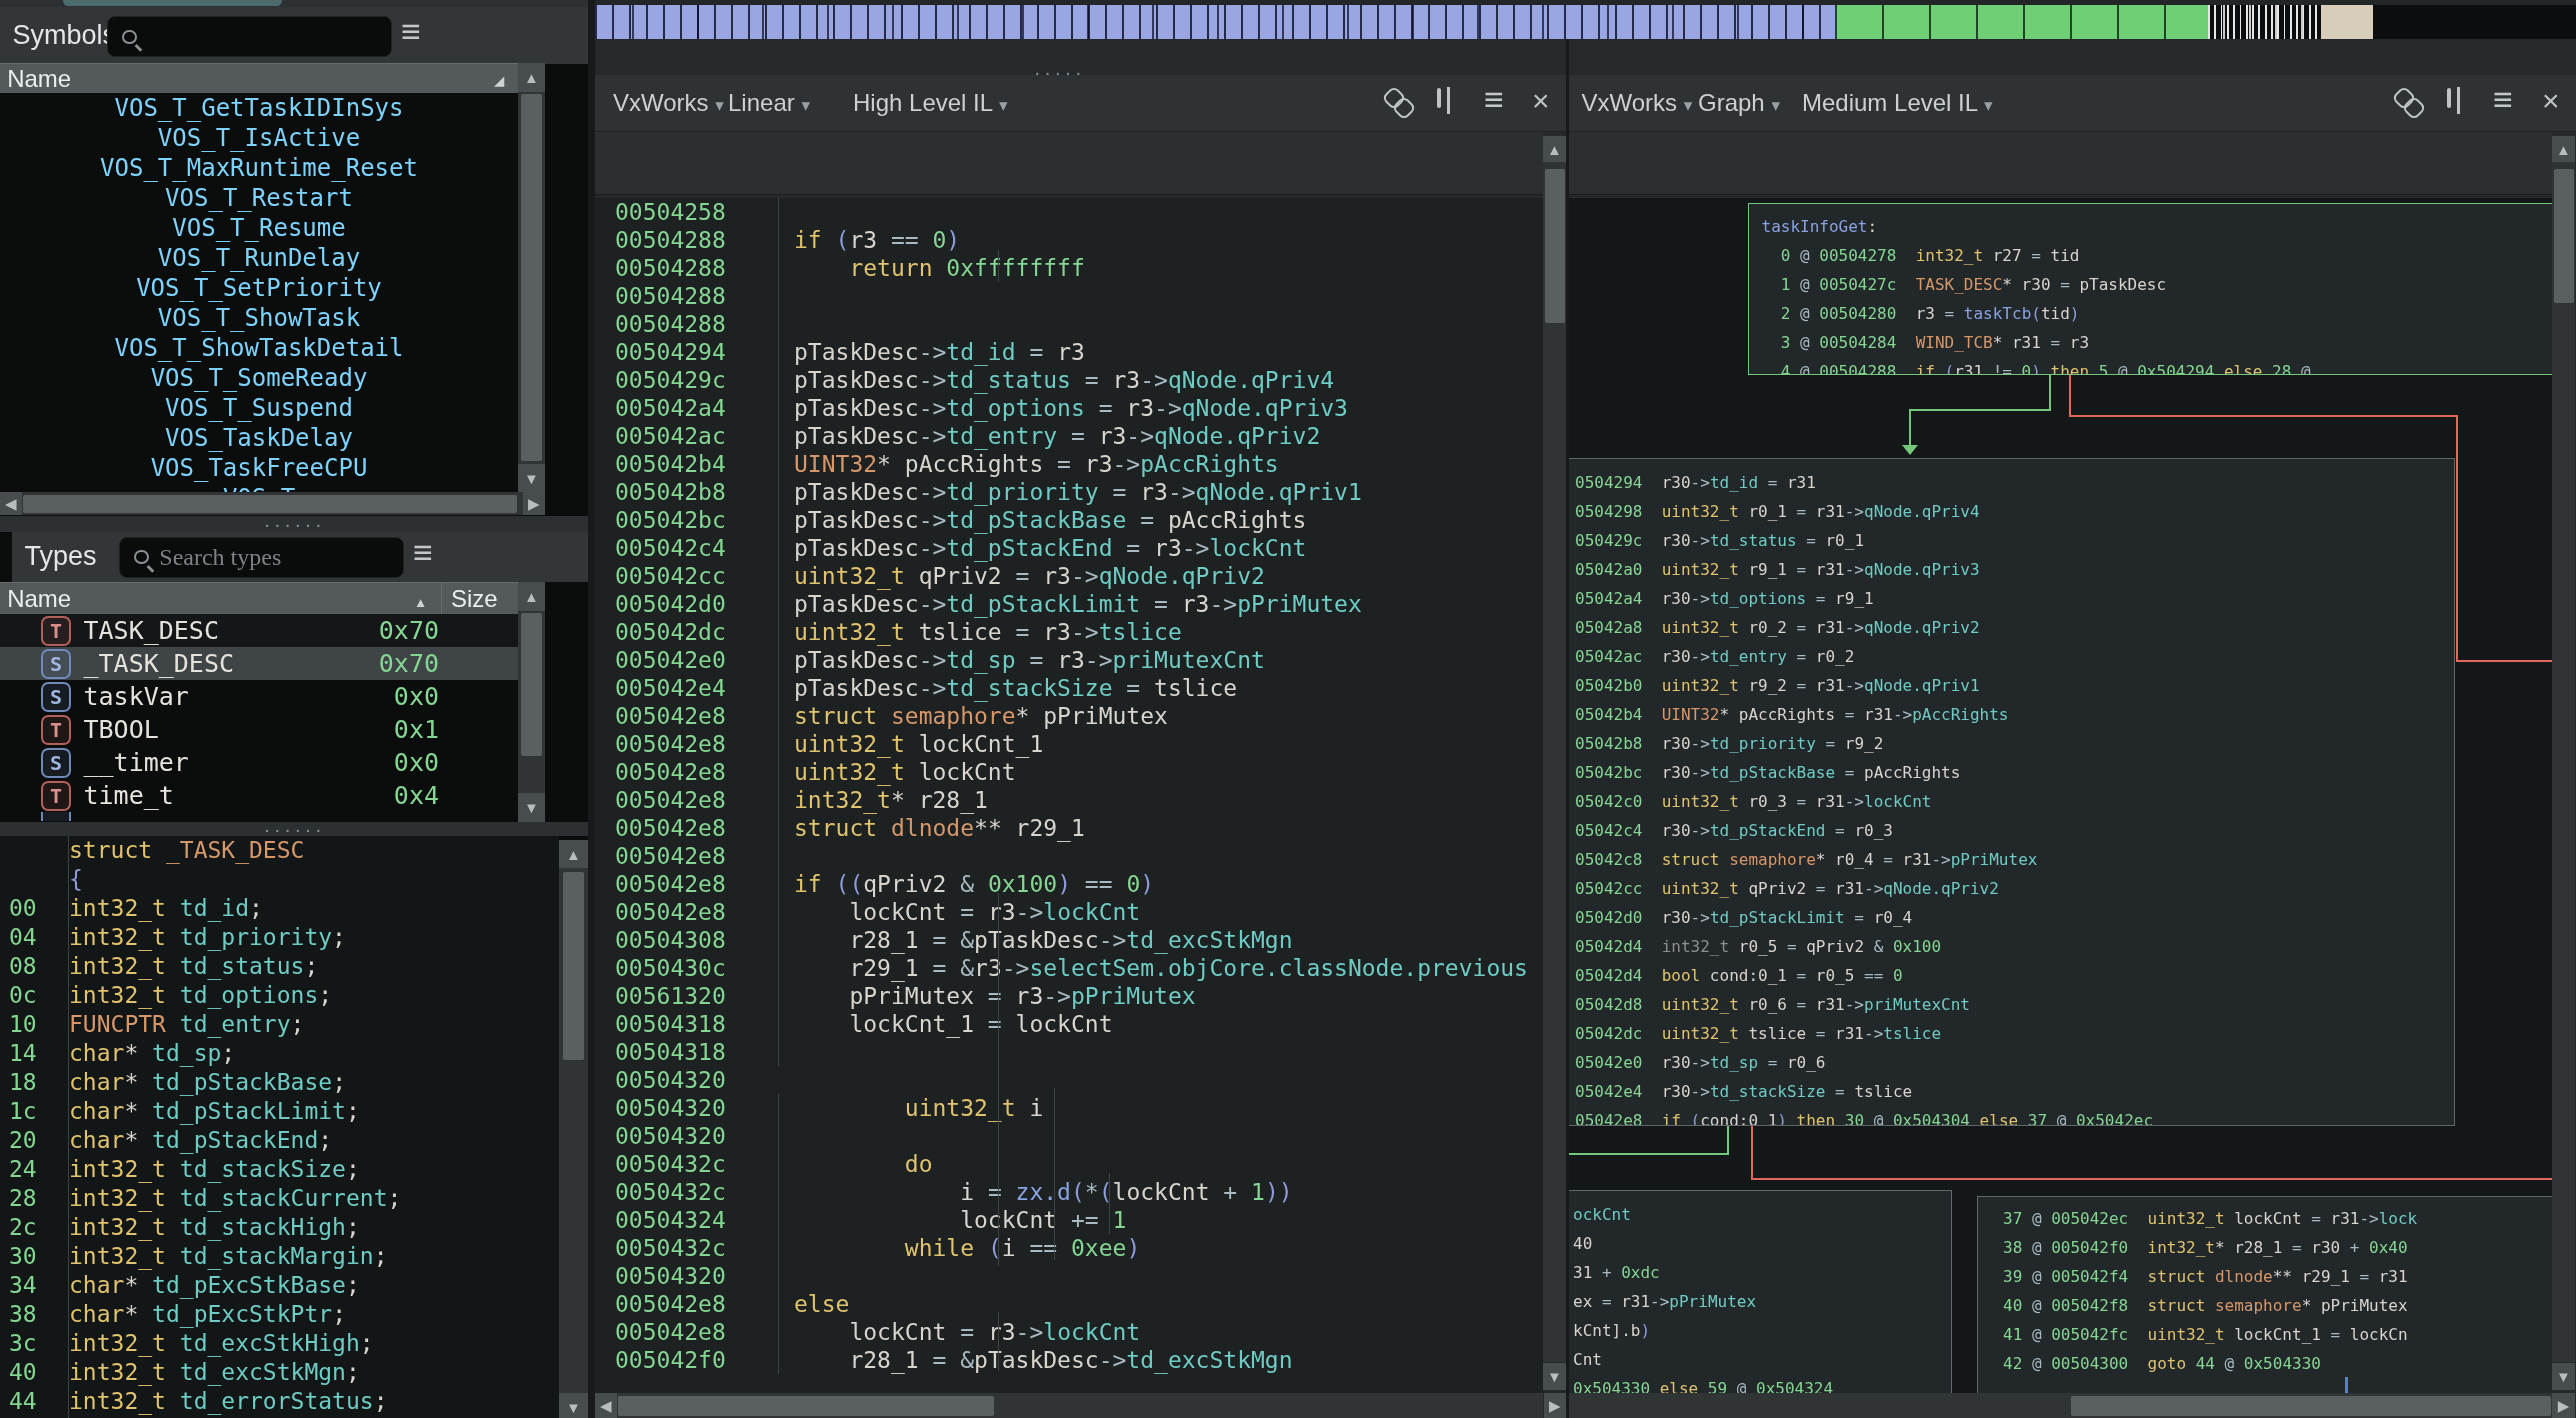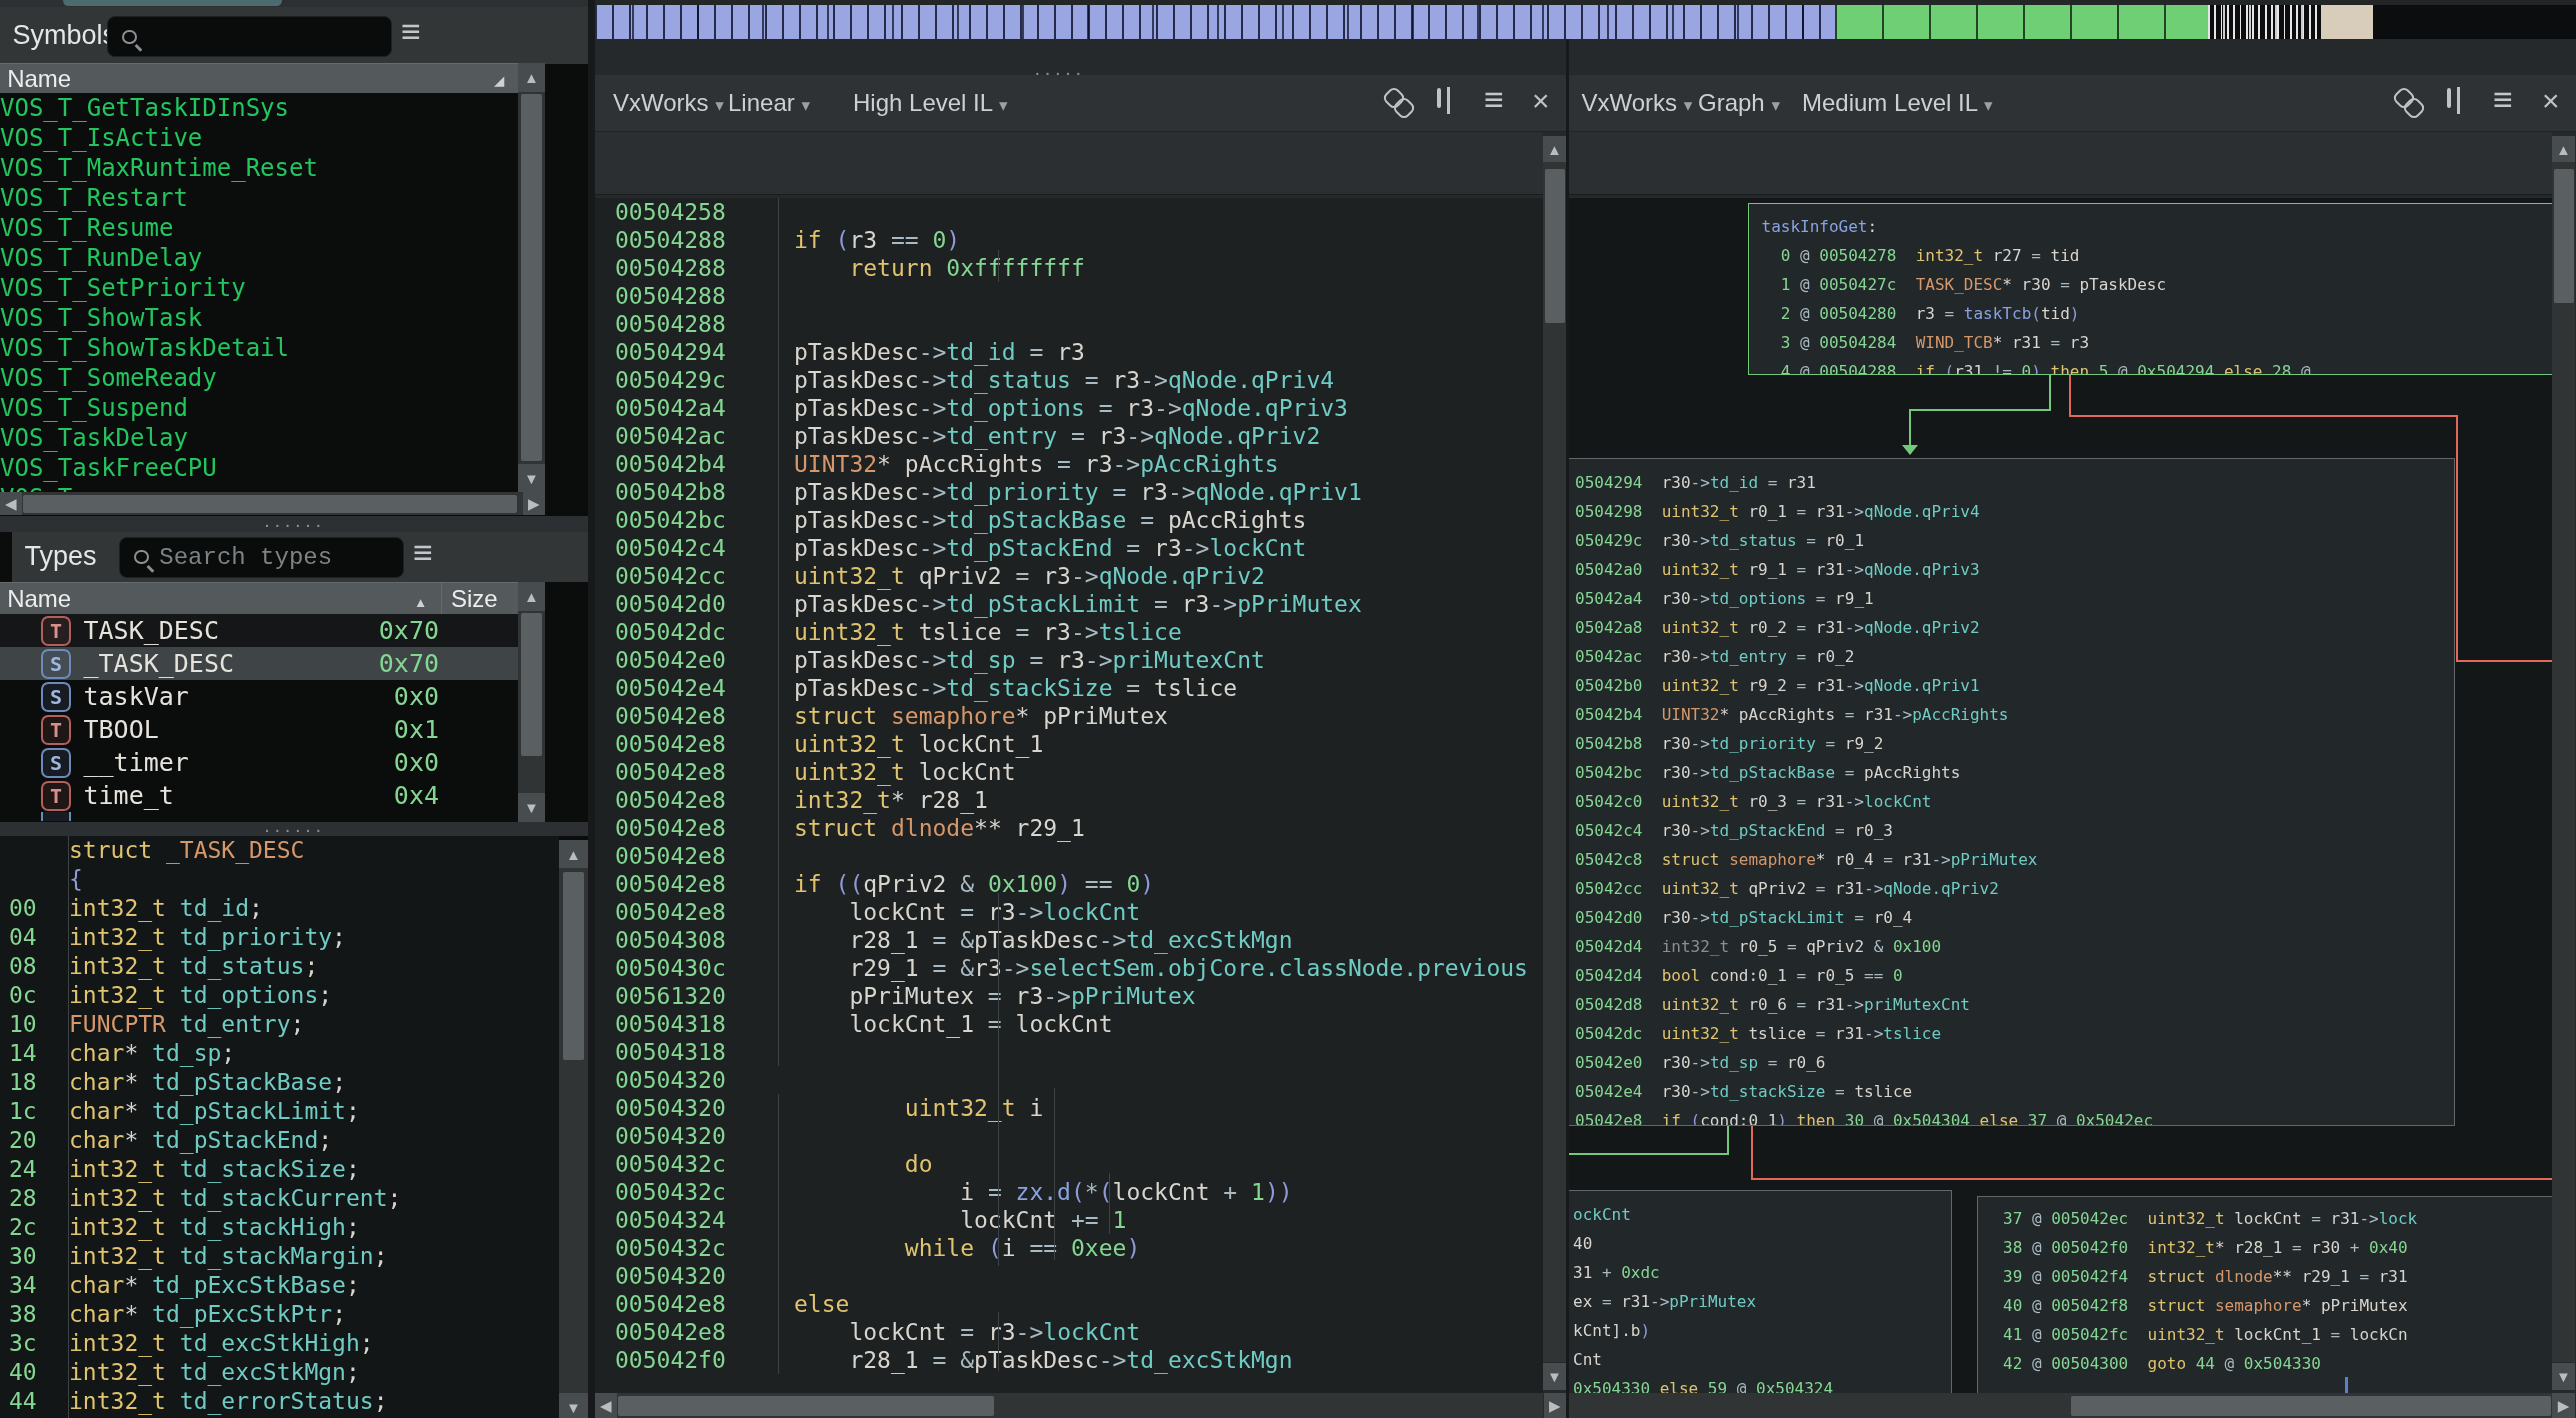--- a/index.html
+++ b/index.html
@@ -21,21 +21,21 @@
   .o { color:#a9bac3; } 
   .p { color:#8f9bd9; } 
   .f { color:#8aa3e0; } 
   .g { color:#8e8e8e; } 
 
   
   .panel-head { background:#323637; }
   .search-box { background:#0a0b0b; border:0.9px solid #1e2223; border-radius:8px;
                 display:flex; align-items:center; }
   .search-box input { background:transparent; border:none; outline:none; color:#ec4899;
-                      font-size:24px; width:100%; font-family:Liberation Mono, monospace; }
+                      font-size:24px; width:100%; font-family:Liberation Serif, serif; }
   .search-box input::placeholder { color:#7c8386; }
   .mag { width:14.3px; height:14.3px; border:2.7px solid #8a9194; border-radius:50%;
          position:relative; margin:0 10.7px 0 14.3px; flex:none; }
   .mag::after { content:""; position:absolute; width:2.7px; height:8px; background:#8a9194;
                 left:12.5px; top:12.5px; transform:rotate(-45deg); }
   .burger { color:#c3c7c9; font-size:34px; line-height:1; }
   .colhead { background:#54595b; color:#eceeee; font-size:24px; }
   .sortup { font-size:13.4px; color:#cfd2d4; }
   .scroll-cell { background:#474c4e; color:#b9bdbe; display:flex; align-items:center;
                  justify-content:center; font-size:15px; }
@@ -49,22 +49,22 @@
   .linkicon i { position:absolute; width:18px; height:18px; border:2.7px solid #bfc3c5;
                 border-radius:6.3px; transform:rotate(45deg); }
   .linkicon i:nth-child(2) { left:10px; top:10px; }
   .spliticon { width:23px; height:27px; border:2.7px solid #bfc3c5; border-radius:3.6px;
                position:relative; }
   .spliticon::after { content:""; position:absolute; left:8px; top:-2.7px; width:2.7px;
                       height:27px; background:#bfc3c5; }
   .refresh { color:#8f9598; font-size:27px; }
 
   
-  .symrow { height:30px; line-height:30px; color:#22c55e;
-            font-size:24px; white-space:pre; }
+  .symrow { height:30px; line-height:30px; color:#7dd3fc;
+            font-size:24px; white-space:pre;text-align:center; }
   .typerow { height:33px; display:flex; align-items:center; font-size:25px; color:#e6e3dd; }
   .typeicon { width:30px; height:30px; border-radius:7.2px; border:2.7px solid;
               font-size:20px; font-weight:bold; display:flex; align-items:center;
               justify-content:center; margin:0 12.5px 0 41px; flex:none;
               font-family:"DejaVu Sans Mono",monospace; }
   .ti-T { border-color:#b35f5c; color:#d98f8b; background:rgba(179,95,92,.12); }
   .ti-S { border-color:#6f89b8; color:#9fb6e0; background:rgba(111,137,184,.12); }
   .typesize { margin-left:auto; color:#85d692; padding-right:79px; }
 
   

